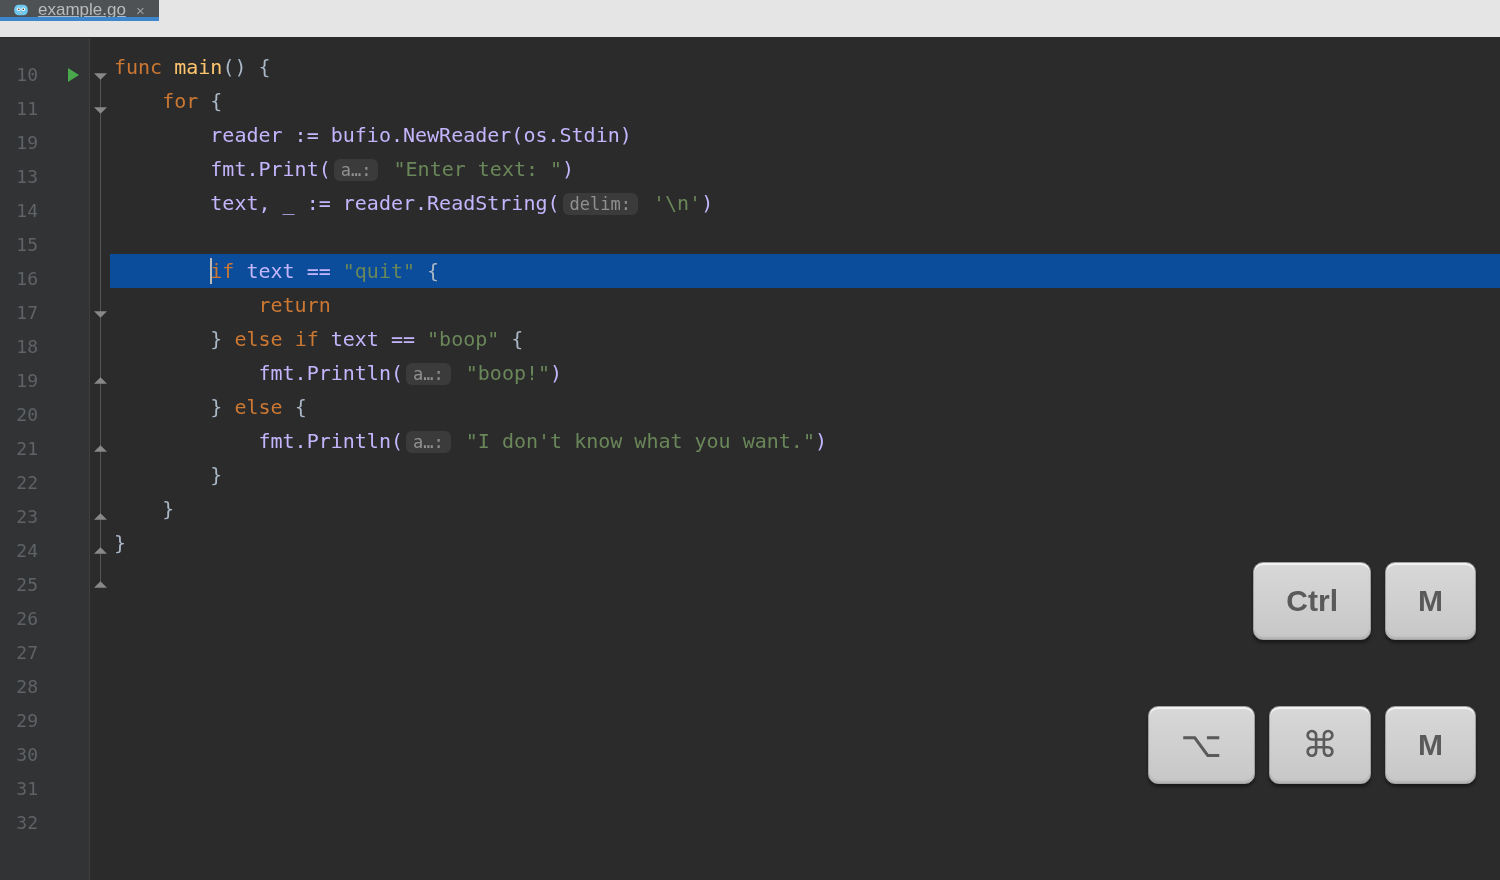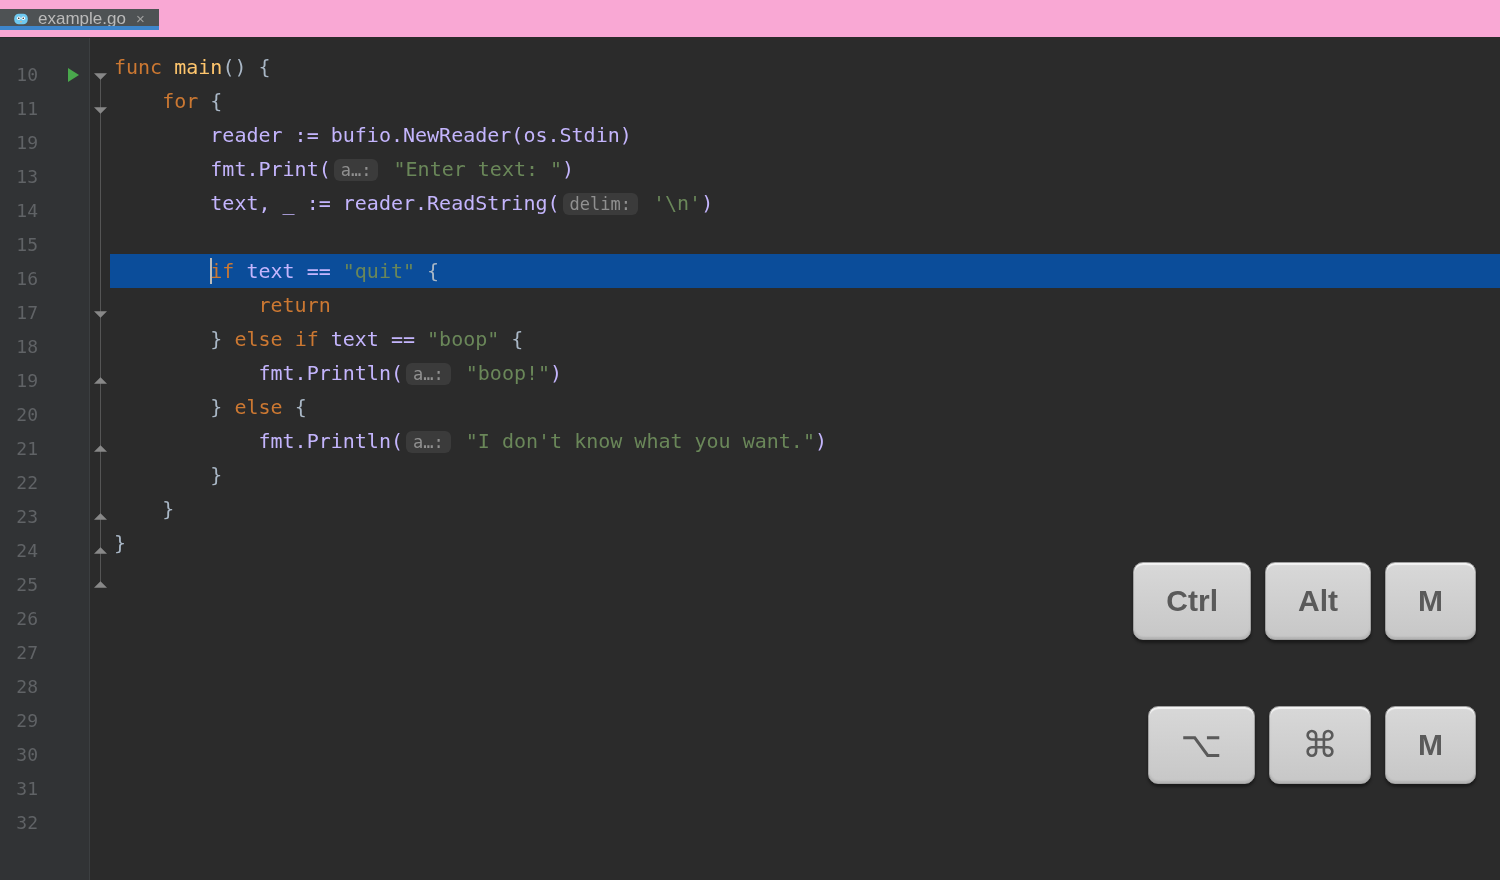--- a/index.html
+++ b/index.html
@@ -8,24 +8,25 @@
     background: #2b2b2b;
     font-family: "Menlo", "Consolas", "DejaVu Sans Mono", monospace;
     font-size: 20px;
     color: #a9b7c6;
     overflow: hidden;
     -webkit-font-smoothing: antialiased;
   }
   
   .tabbar {
     height: 38px;
-    background: #f9a8d4;
-    display: flex;
-    align-items: center;
+    background: #e5e5e5;
+    display: flex;
+    align-items: flex-start;
     border-bottom: 1px solid #2b2b2b;
+    text-decoration: underline;
   }
   .tab {
     display: flex;
     align-items: center;
     gap: 8px;
     padding: 0 14px 0 12px;
     background: #4e5254;
     position: relative;
     color: #bbbbbb;
     font-family: -apple-system, BlinkMacSystemFont, "Segoe UI", Arial, sans-serif;
@@ -349,21 +350,20 @@
     <div class="code-line"></div>
     <div class="code-line"></div>
     <div class="code-line"></div>
     <div class="code-line"></div>
     <div class="code-line"></div>
     <div class="code-line"></div>
   </div>
 
   <div class="keys-group keys-top">
     <div class="key">Ctrl</div>
-    <div class="key">Alt</div>
     <div class="key">M</div>
   </div>
   <div class="keys-group keys-bot">
     <div class="key sym">⌥</div>
     <div class="key sym">⌘</div>
     <div class="key">M</div>
   </div>
 
 </div>
 

